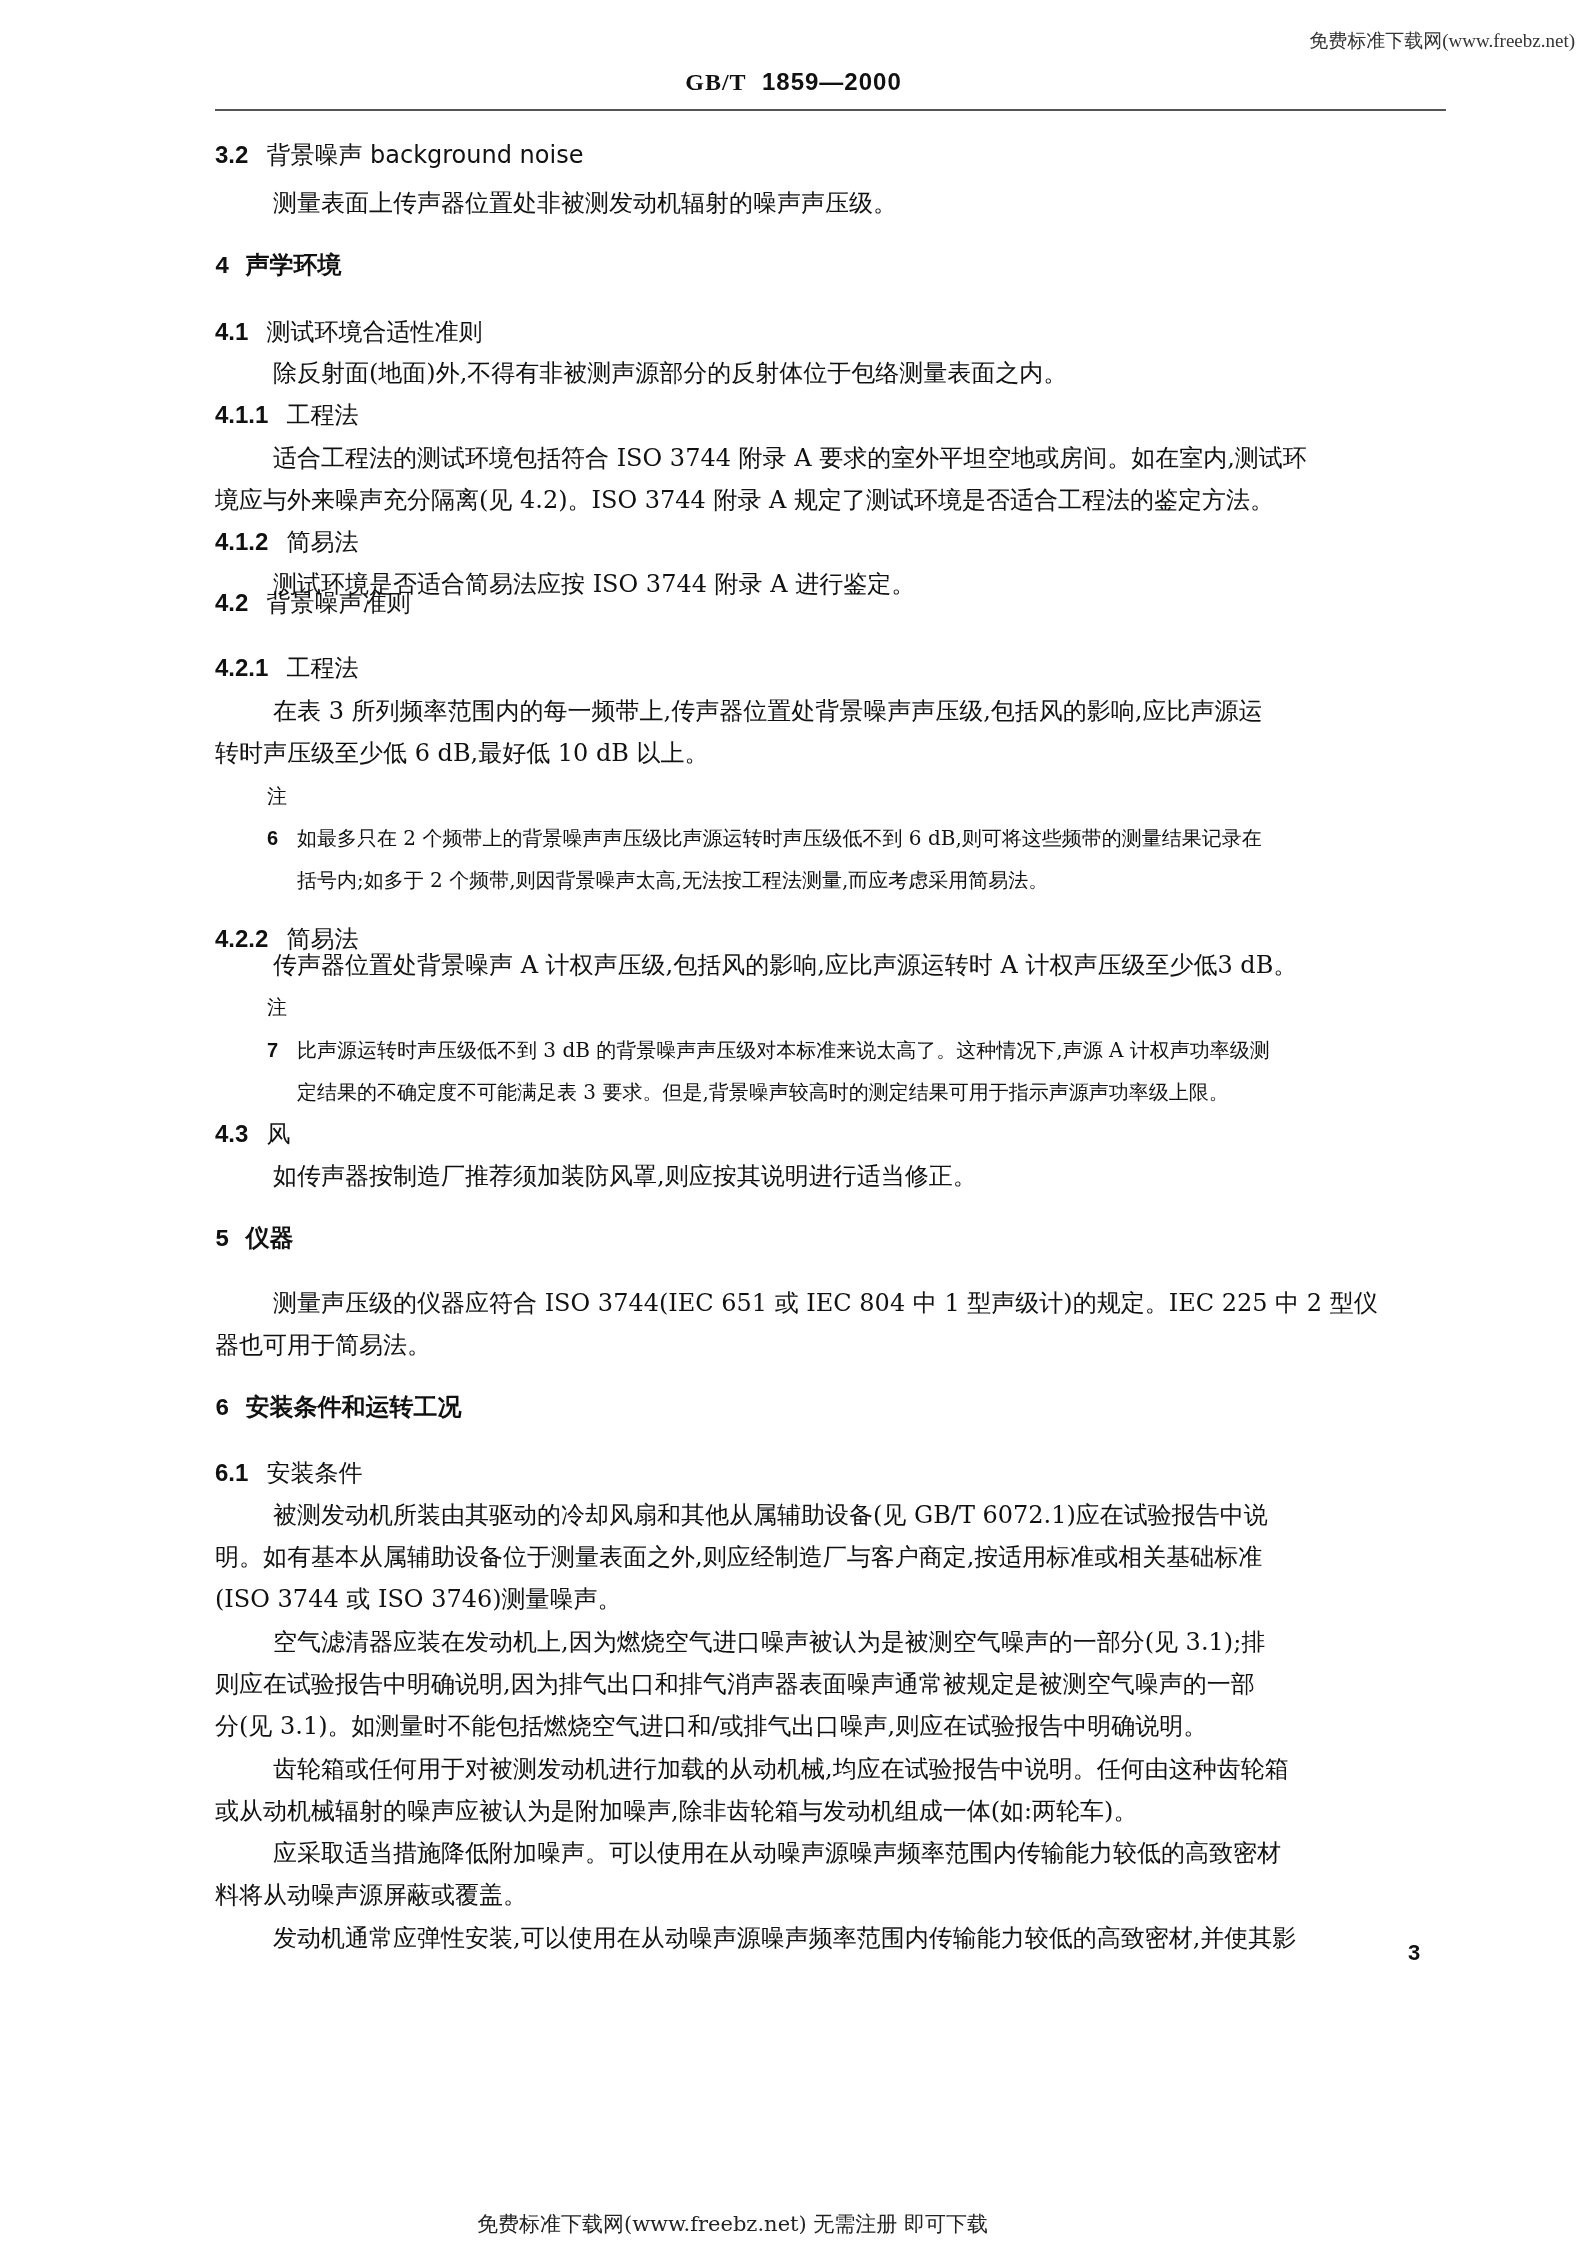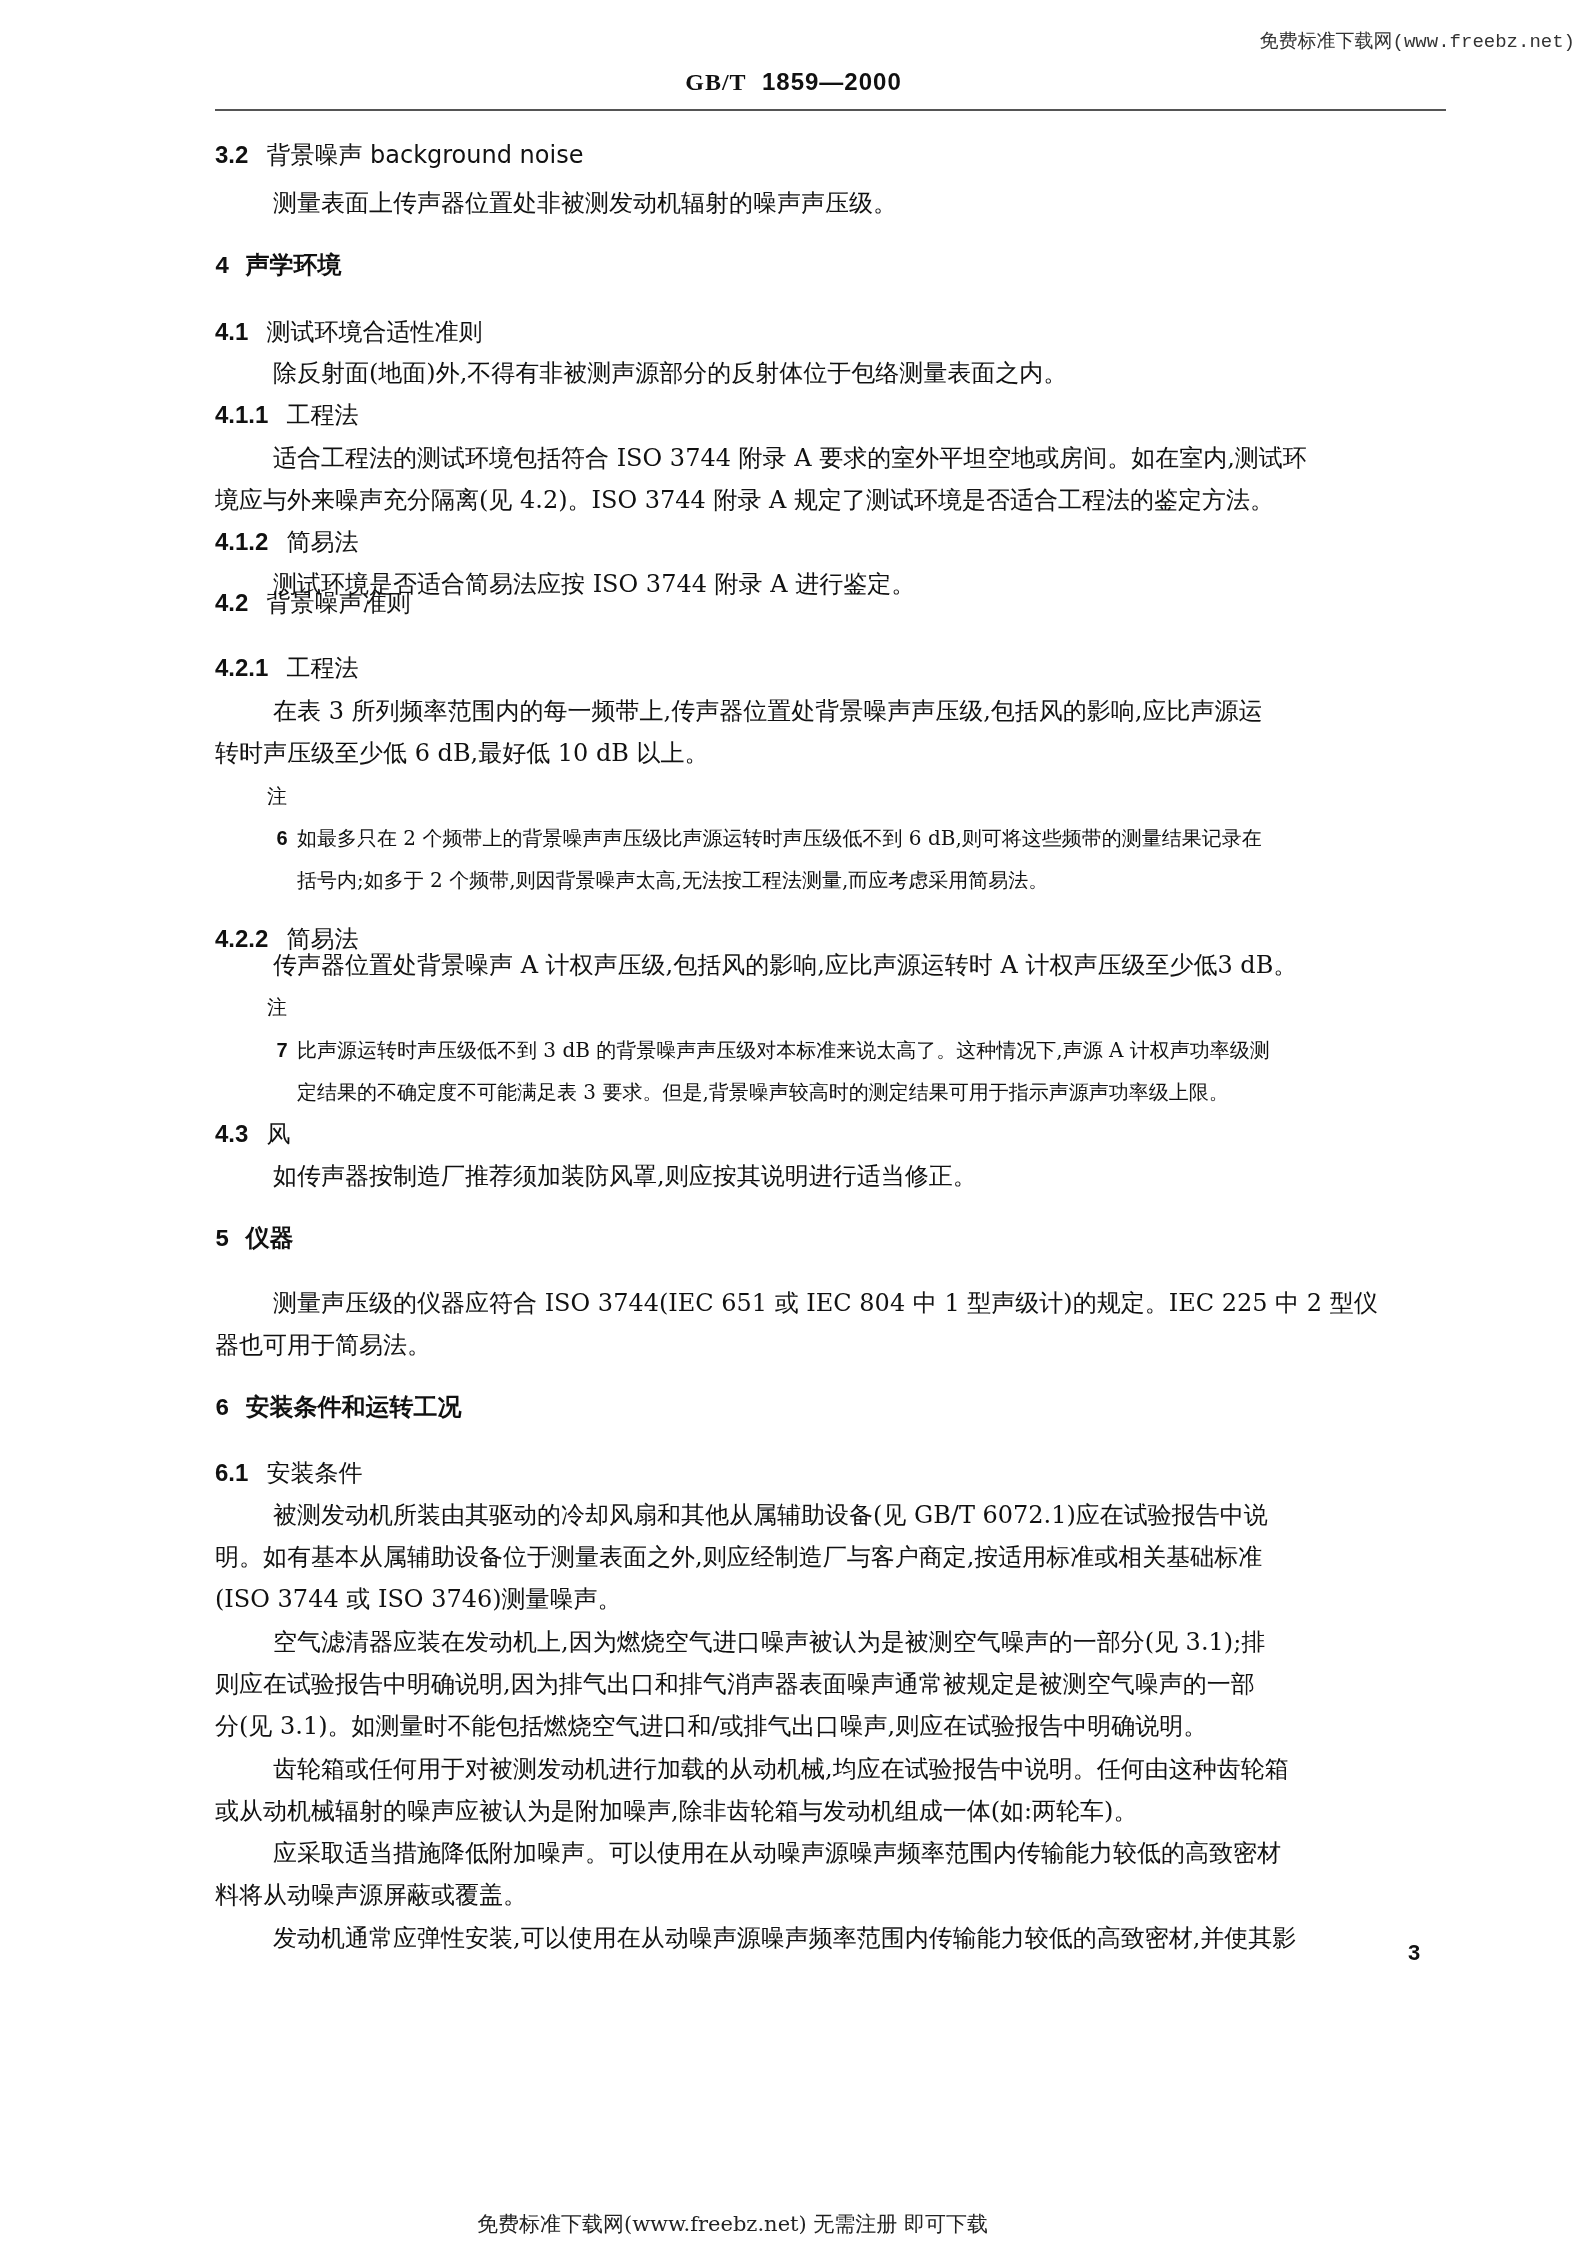--- a/index.html
+++ b/index.html
@@ -1,33 +1,33 @@
 <!DOCTYPE html>
 <html><head>
   <meta charset="utf-8">
   <style>
     html, body { margin: 0; padding: 0; background: #ffffff; }
     body { width: 1587px; height: 2244px; position: relative; overflow: hidden;
            font-family: "DejaVu Serif", "Liberation Serif", serif; color: #111; }
     .watermark-top { position: absolute; top: 28px; right: 12px; font-size: 19px; color: #333;
-                     font-family: Liberation Mono, monospace; text-align: right; }
+                     font-family: Liberation Serif, serif; text-align: right; }
     .running-head { position: absolute; top: 68px; left: 0; width: 1587px; text-align: center;
                     font-size: 24px; font-weight: bold; letter-spacing: 1px;
                     font-family: "Liberation Sans", sans-serif; }
     .running-head .gb { font-family: "Liberation Serif", serif; }
     .head-rule { position: absolute; top: 109px; left: 215px; width: 1231px; height: 2px; background: #555; }
     .content { position: absolute; left: 215px; top: 140px; width: 1231px; }
     .line { position: absolute; left: 0; white-space: nowrap; font-size: 24px; line-height: 30px; }
     .h { font-family: "DejaVu Sans", sans-serif; }
     .h .num { font-family: "Liberation Sans", sans-serif; font-weight: bold; margin-right: 18px; }
     .h1 { font-weight: bold; font-family: Liberation Mono, monospace; }
     .h1 .num { margin-right: 16px; }
     .indent { padding-left: 58px; text-align: right; }
     .note-label { font-size: 20px; padding-left: 52px; }
-    .note { font-size: 20px; padding-left: 52px; text-align: center; }
+    .note { font-size: 20px; padding-left: 52px; }
     .note .nnum { display: inline-block; width: 30px; font-family: "Liberation Sans", sans-serif; font-weight: bold; }
     .note-cont { font-size: 20px; padding-left: 82px; }
     .pagenum { position: absolute; top: 1940px; left: 1408px; font-size: 22px; font-weight: bold;
                font-family: "Liberation Sans", sans-serif; }
     .watermark-bottom { position: absolute; top: 2210px; left: 0; width: 1465px; text-align: center;
                         font-size: 21px; color: #222; }
   </style>
 </head>
 <body>
 

